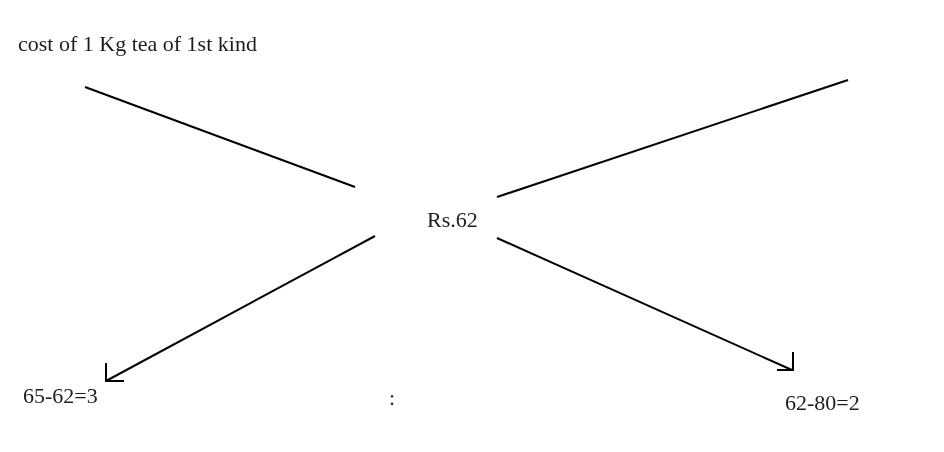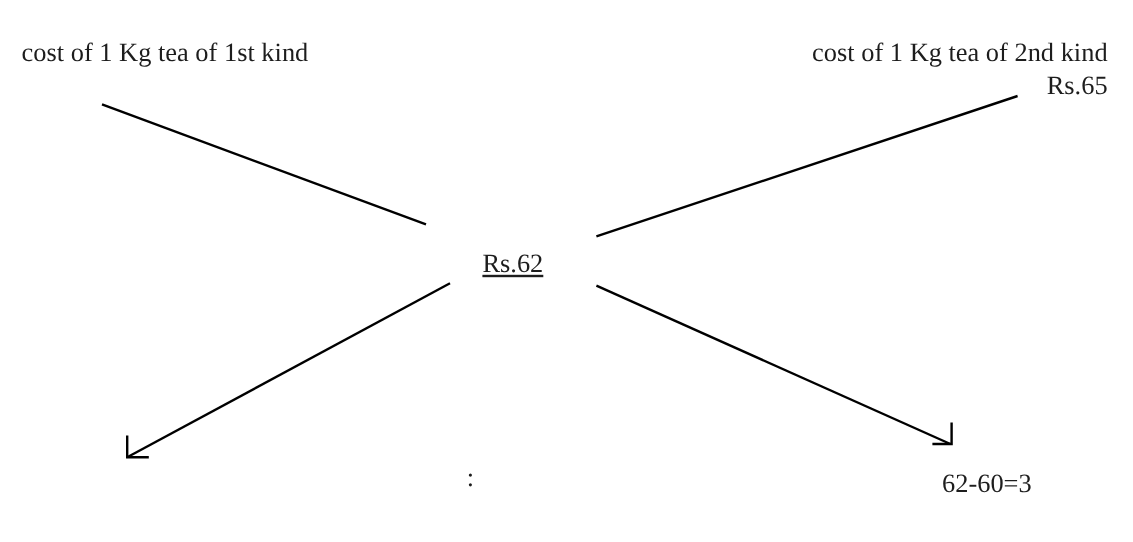--- a/index.html
+++ b/index.html
@@ -50,26 +50,23 @@
     <line x1="375" y1="236" x2="106" y2="381"></line>
     <polyline points="106,363 106,381 124,381"></polyline>
     <line x1="497" y1="238" x2="792" y2="370"></line>
     <polyline points="793,352 793,370 777,370"></polyline>
   </svg>
 
   <div class="txt" style="left:18px; top:30px;">
     <div>cost of 1 Kg tea of 1st kind</div>
   </div>
 
-  <div class="txt align-right" style="right:21px; top:30px;">
-    <div>cost of 1 Kg tea of 2nd kind</div>
-    <div>Rs.65</div>
-  </div>
 
 
-  <div class="txt" style="left:402px; top:206px;text-decoration:underline;">Rs.62</div>
+  <div class="txt" style="left:427px; top:206px;">Rs.62</div>
 
+  <div class="txt" style="left:23px; top:382px;">65-62=3</div>
 
   <div class="txt" style="left:389px; top:384px;">:</div>
 
-  <div class="txt" style="left:785px; top:389px;">62-60=3</div>
+  <div class="txt" style="left:785px; top:389px;">62-80=2</div>
 
 </div>
 
 </body></html>

